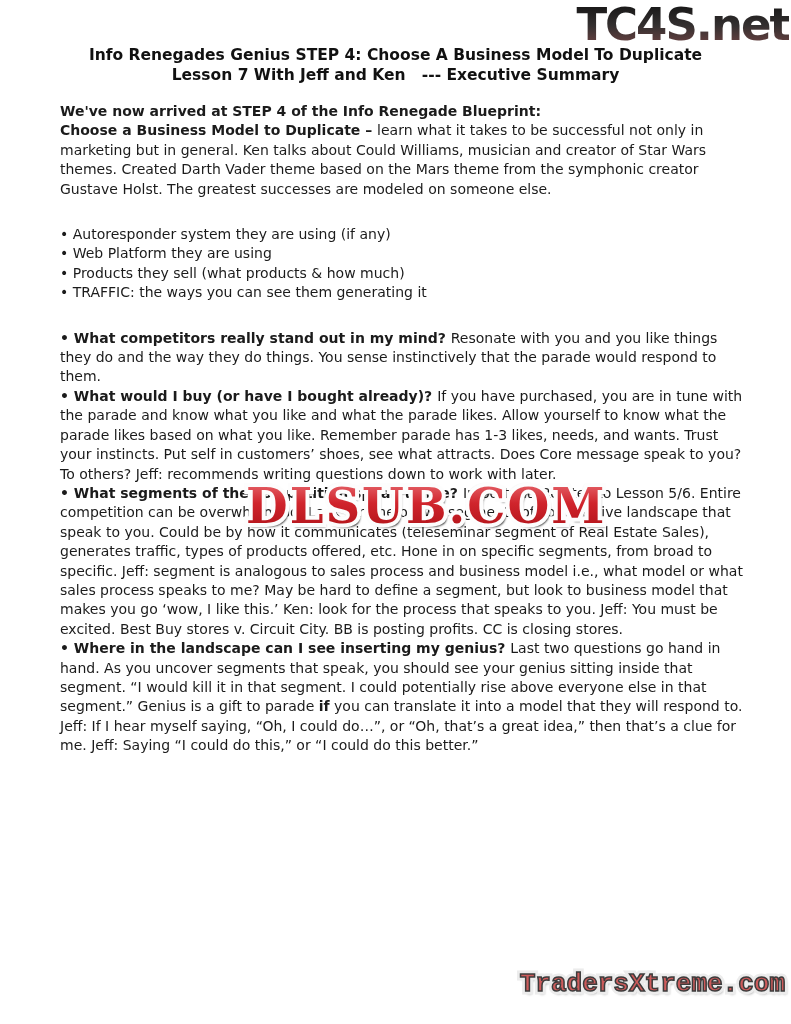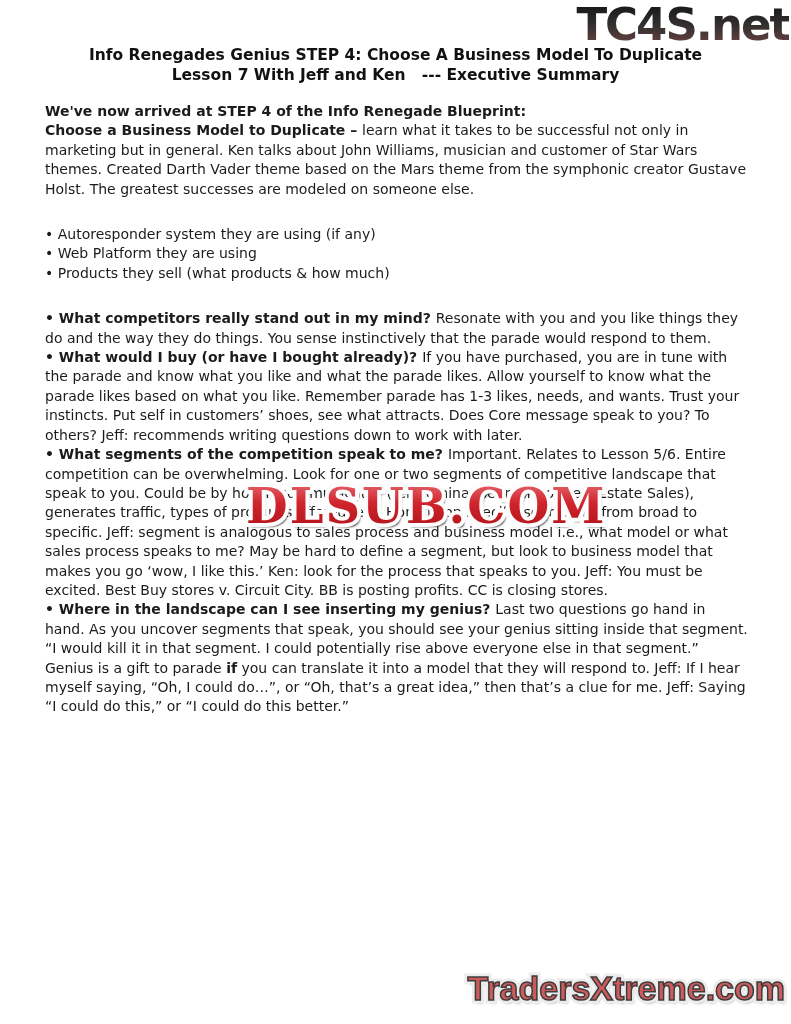--- a/index.html
+++ b/index.html
@@ -23,21 +23,21 @@
     color: #111;
   }
 
   
   .doc-body {
     margin: 17px 40px 0 45px;
     width: 704px;
     font-size: 14px;
     line-height: 19.4px;
   }
-  .para { margin: 0 0 26px 0; }
+  .para { margin: 0 0 26px 15px; }
   .para:last-child { margin-bottom: 0; }
   .lg { display: block; }
   .b { font-weight: bold; }
 
   
   .wm { position: absolute; font-weight: bold; white-space: nowrap; z-index: 5; }
 
   .wm-tc4s {
     top: -2px;
     right: 2px;
@@ -76,22 +76,22 @@
       background: linear-gradient(180deg, #ea7177 0%, #d0242c 45%, #ad1117 100%);
       -webkit-background-clip: text;
       background-clip: text;
       color: transparent;
     }
   }
 
   .wm-traders {
     top: 969px;
     right: 6px;
-    font-family: Liberation Sans, sans-serif;
-    font-size: 34px;
+    font-family: Liberation Mono, monospace;
+    font-size: 26px;
   }
   .wm-traders::before {
     content: attr(data-text);
     position: absolute;
     left: 0; top: 0;
     color: #efefef;
     -webkit-text-stroke: 7px #ececec;
     text-shadow: 2px 3px 3px rgba(110,110,110,0.8);
   }
   .wm-traders .inner {
@@ -109,27 +109,28 @@
 
   <header class="doc-title">
     <div>Info Renegades Genius STEP 4: Choose A Business Model To Duplicate</div>
     <div>Lesson 7 With Jeff and Ken &nbsp;&nbsp;--- Executive Summary</div>
   </header>
 
   <main class="doc-body">
 
     <section class="para">
       <div class="lg"><span class="b">We've now arrived at STEP 4 of the Info Renegade Blueprint:</span></div>
-      <div class="lg"><span class="b">Choose a Business Model to Duplicate – </span><span>learn what it takes to be successful not only in marketing but in general. Ken talks about John Williams, musician and customer of Star Wars themes. Created Darth Vader theme based on the Mars theme from the symphonic creator Gustave Holst. The greatest successes are modeled on someone else.</span></div>
+      <div class="lg"><span class="b">Choose a Business Model to Duplicate – </span><span>learn what it takes to be successful not only in marketing but in general. Ken talks about Could Williams, musician and creator of Star Wars themes. Created Darth Vader theme based on the Mars theme from the symphonic creator Gustave Holst. The greatest successes are modeled on someone else.</span></div>
     </section>
 
     <section class="para">
       <div class="lg">• Autoresponder system they are using (if any)</div>
       <div class="lg">• Web Platform they are using</div>
       <div class="lg">• Products they sell (what products &amp; how much)</div>
+      <div class="lg">• TRAFFIC: the ways you can see them generating it</div>
     </section>
 
     <section class="para">
       <div class="lg"><span class="b">• What competitors really stand out in my mind? </span><span>Resonate with you and you like things they do and the way they do things. You sense instinctively that the parade would respond to them.</span></div>
       <div class="lg"><span class="b">• What would I buy (or have I bought already)? </span><span>If you have purchased, you are in tune with the parade and know what you like and what the parade likes. Allow yourself to know what the parade likes based on what you like. Remember parade has 1-3 likes, needs, and wants. Trust your instincts. Put self in customers’ shoes, see what attracts. Does Core message speak to you? To others? Jeff: recommends writing questions down to work with later.</span></div>
       <div class="lg"><span class="b">• What segments of the competition speak to me? </span><span>Important. Relates to Lesson 5/6. Entire competition can be overwhelming. Look for one or two segments of competitive landscape that speak to you. Could be by how it communicates (teleseminar segment of Real Estate Sales), generates traffic, types of products offered, etc. Hone in on specific segments, from broad to specific.  Jeff: segment is analogous to sales process and business model i.e., what model or what sales process speaks to me? May be hard to define a segment, but look to business model that makes you go ‘wow, I like this.’  Ken: look for the process that speaks to you. Jeff: You must be excited. Best Buy stores v. Circuit City. BB is posting profits. CC is closing stores.</span></div>
       <div class="lg"><span class="b">• Where in the landscape can I see inserting my genius? </span><span>Last two questions go hand in hand. As you uncover segments that speak, you should see your genius sitting inside that segment.  “I would kill it in that segment. I could potentially rise above everyone else in that segment.”  Genius is a gift to parade </span><span class="b">if</span><span> you can translate it into a model that they will respond to. Jeff: If I hear myself saying, “Oh, I could do…”, or “Oh, that’s a great idea,” then that’s a clue for me. Jeff: Saying “I could do this,” or “I could do this better.”</span></div>
     </section>
 
   </main>

